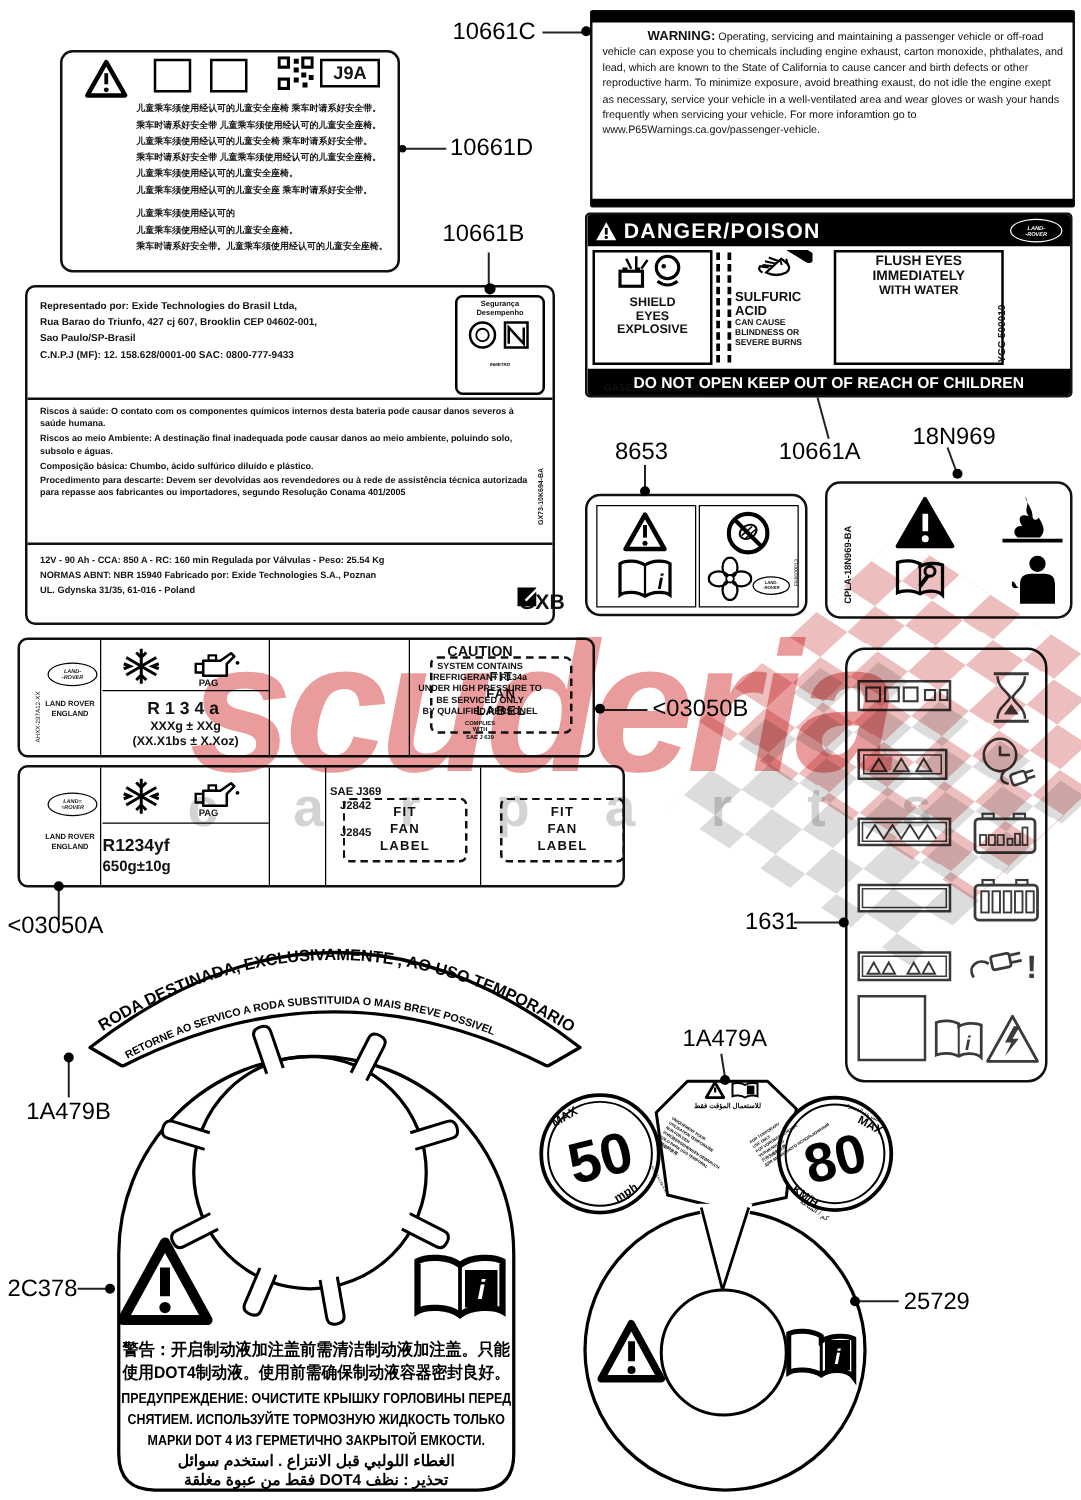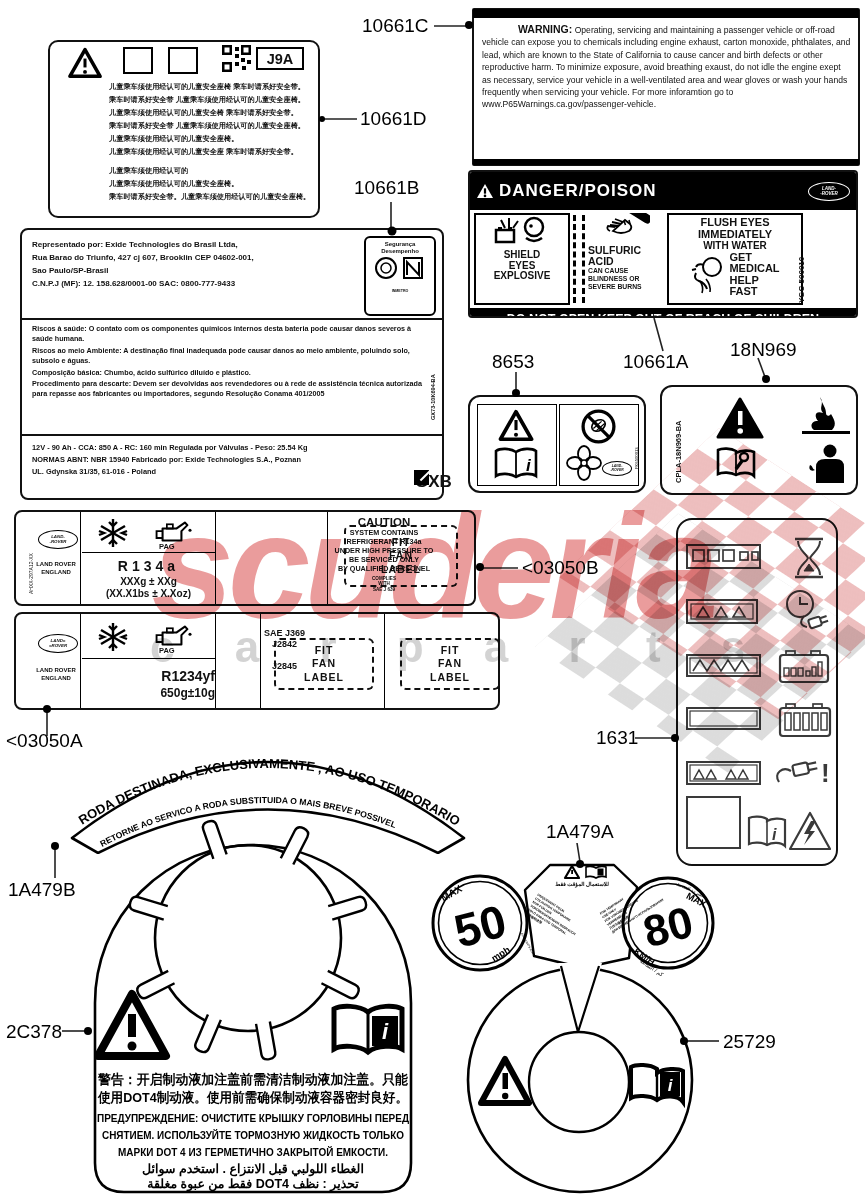--- a/index.html
+++ b/index.html
@@ -70,21 +70,21 @@
   <div class="lbl" style="left:472px;top:8px;width:388px;height:158px;border-radius:2px;">
     <div class="abs" style="left:-1px;top:-1px;width:386px;height:9px;background:#000;"></div>
     <div class="abs" style="left:-1px;bottom:-1px;width:386px;height:6px;background:#000;"></div>
     <div class="abs p65" style="left:8px;top:13px;width:370px;">
       <span class="b" style="font-size:10.5px;margin-left:36px;">WARNING:</span>
       <span>Operating, servicing and maintaining a passenger vehicle or off-road vehicle can expose you to chemicals including engine exhaust, carton monoxide, phthalates, and lead, which are known to the State of California to cause cancer and birth defects or other reproductive harm. To minimize exposure, avoid breathing exaust, do not idle the engine exept as necessary, service your vehicle in a well-ventilated area and wear gloves or wash your hands frequently when servicing your vehicle. For more inforamtion go to www.P65Warnings.ca.gov/passenger-vehicle.</span>
     </div>
   </div>
 
   <div class="lbl" style="left:468px;top:170px;width:390px;height:148px;border-radius:4px;border-width:2px;overflow:hidden;">
-    <div class="dhead" style="height:38px;">
+    <div class="dhead" style="height:25px;">
       <svg width="18" height="16" viewBox="0 0 40 36">
         <path d="M20 2 L38 34 L2 34 Z" fill="#fff"></path>
           <rect x="17.5" y="12" width="5" height="12" fill="#000"></rect>
           <circle cx="20" cy="29" r="3" fill="#000"></circle>
       </svg>
       <span class="b" style="font-size:17px;letter-spacing:1px;margin-left:5px;">DANGER/POISON</span>
       <span style="margin-left:auto;display:inline-flex;flex-direction:column;align-items:center;justify-content:center;
             border:1.5px solid #fff;border-radius:50%;width:40px;height:17px;">
         <span style="font-size:4.5px;font-style:italic;font-weight:bold;line-height:5px;">LAND-</span>
         <span style="font-size:4.5px;font-style:italic;font-weight:bold;line-height:5px;">-ROVER</span>
@@ -118,33 +118,20 @@
         <div class="b" style="font-size:10.5px;line-height:11px;text-align:left;">SULFURIC</div>
         <div class="b" style="font-size:10.5px;line-height:11px;text-align:left;">ACID</div>
         <div class="b" style="font-size:6.8px;line-height:8px;text-align:left;">CAN CAUSE</div>
         <div class="b" style="font-size:6.8px;line-height:8px;text-align:left;">BLINDNESS OR</div>
         <div class="b" style="font-size:6.8px;line-height:8px;text-align:left;">SEVERE BURNS</div>
       </div>
       <div class="dp" style="width:136px;border:2px solid #000;margin-left:3px;position:relative;padding-top:2px;">
         <div class="b" style="font-size:11px;line-height:11.5px;">FLUSH EYES</div>
         <div class="b" style="font-size:11px;line-height:11.5px;text-align:center;">IMMEDIATELY</div>
         <div class="b" style="font-size:10px;line-height:11.5px;">WITH WATER</div>
-        <div style="display:flex;align-items:center;justify-content:center;gap:3px;">
-          <svg width="36" height="40" viewBox="0 0 36 40">
-            <circle cx="22" cy="12" r="9" fill="none" stroke="#000" stroke-width="2"></circle>
-            <path d="M14 10 q-6 -2 -8 2 M6 14 l-4 1 m4 3 q-3 6 3 8 q6 2 8 8" fill="none" stroke="#000" stroke-width="2"></path>
-            <path d="M10 26 q4 6 2 12 M16 24 q5 6 4 13" fill="none" stroke="#000" stroke-width="1.6"></path>
-          </svg>
-          <div>
-            <div class="b" style="font-size:11px;line-height:11.5px;text-align:left;">GET</div>
-            <div class="b" style="font-size:11px;line-height:11.5px;text-align:left;">MEDICAL</div>
-            <div class="b" style="font-size:11px;line-height:11.5px;text-align:left;">HELP</div>
-            <div class="b" style="font-size:11px;line-height:11.5px;text-align:left;">FAST</div>
-          </div>
-        </div>
         <div class="vtext" style="left:128px;top:88px;font-size:8px;">YGC 500010</div>
       </div>
     </div>
     <div class="dfoot" style="height:21px;">
       <span class="b" style="font-size:12.5px;">DO NOT OPEN KEEP OUT OF REACH OF CHILDREN</span>
     </div>
   </div>
 
   <div class="lbl" style="left:20px;top:228px;width:424px;height:272px;border-radius:8px;">
     <div class="abs" style="left:0;top:88px;width:420px;border-top:2px solid #111;"></div>
@@ -322,21 +309,21 @@
         <path d="M13 4 l4 4 l4 -4 M13 26 l4 -4 l4 4 M3 13 l5 2 l-5 2 M31 13 l-5 2 l5 2"></path>
       </g>
     </svg>
     <svg class="abs" style="left:135px;top:10px;" width="42" height="24" viewBox="0 0 46 28">
       <path d="M12 10 H28 L38 3 L41 6 L34 13 V24 H12 Z" fill="none" stroke="#000" stroke-width="2.4" stroke-linejoin="round"></path>
       <path d="M12 13 H5 V21 H12" fill="none" stroke="#000" stroke-width="2.2"></path>
       <rect x="17" y="5" width="7" height="5" fill="none" stroke="#000" stroke-width="2"></rect>
       <circle cx="44" cy="12" r="1.8" fill="#000"></circle>
     </svg>
     <div class="abs b" style="left:143px;top:32px;font-size:7.5px;">PAG</div>
-    <div class="abs b" style="left:66px;top:54px;width:133px;text-align:right;">
+    <div class="abs b" style="left:66px;top:54px;width:133px;text-align:left;">
       <div style="font-size:14px;">R1234yf</div>
       <div style="font-size:12px;margin-top:2px;">650g±10g</div>
     </div>
     <div class="abs b" style="left:246px;top:14px;width:122px;text-align:left;padding-left:2px;">
       <div style="font-size:9px;line-height:11px;">SAE J369</div>
       <div style="font-size:9px;line-height:11px;margin-left:8px;">J2842</div>
       <div style="font-size:9px;line-height:11px;margin-top:11px;margin-left:8px;">J2845</div>
     </div>
     <div class="dash abs" style="left:258px;top:24px;width:100px;height:52px;">
       <div>FIT</div>
@@ -580,21 +567,21 @@
 
   <div class="callout" style="left:362px;top:16px;">10661C</div>
   <div class="callout" style="left:360px;top:109px;">10661D</div>
   <div class="callout" style="left:354px;top:178px;">10661B</div>
   <div class="callout" style="left:492px;top:352px;">8653</div>
   <div class="callout" style="left:623px;top:352px;">10661A</div>
   <div class="callout" style="left:730px;top:340px;">18N969</div>
   <div class="callout" style="left:522px;top:558px;">&lt;03050B</div>
   <div class="callout" style="left:6px;top:731px;">&lt;03050A</div>
   <div class="callout" style="left:596px;top:728px;">1631</div>
-  <div class="callout" style="left:8px;top:880px;text-align:center;">1A479B</div>
+  <div class="callout" style="left:21px;top:880px;text-align:center;">1A479B</div>
   <div class="callout" style="left:546px;top:822px;">1A479A</div>
   <div class="callout" style="left:6px;top:1022px;">2C378</div>
   <div class="callout" style="left:723px;top:1032px;">25729</div>
 
   <div class="wm" style="left:618px;top:468px;width:262px;height:212px;transform:rotate(33deg) skewX(-14deg);
        background:conic-gradient(rgba(205,70,70,0.35) 25%, transparent 0 50%, rgba(205,70,70,0.35) 0 75%, transparent 0);
        background-size:58px 58px;"></div>
   <div class="wm" style="left:588px;top:548px;width:230px;height:190px;transform:rotate(33deg) skewX(-14deg);
        background:conic-gradient(rgba(140,140,140,0.30) 25%, transparent 0 50%, rgba(140,140,140,0.30) 0 75%, transparent 0);
        background-size:58px 58px;"></div>

